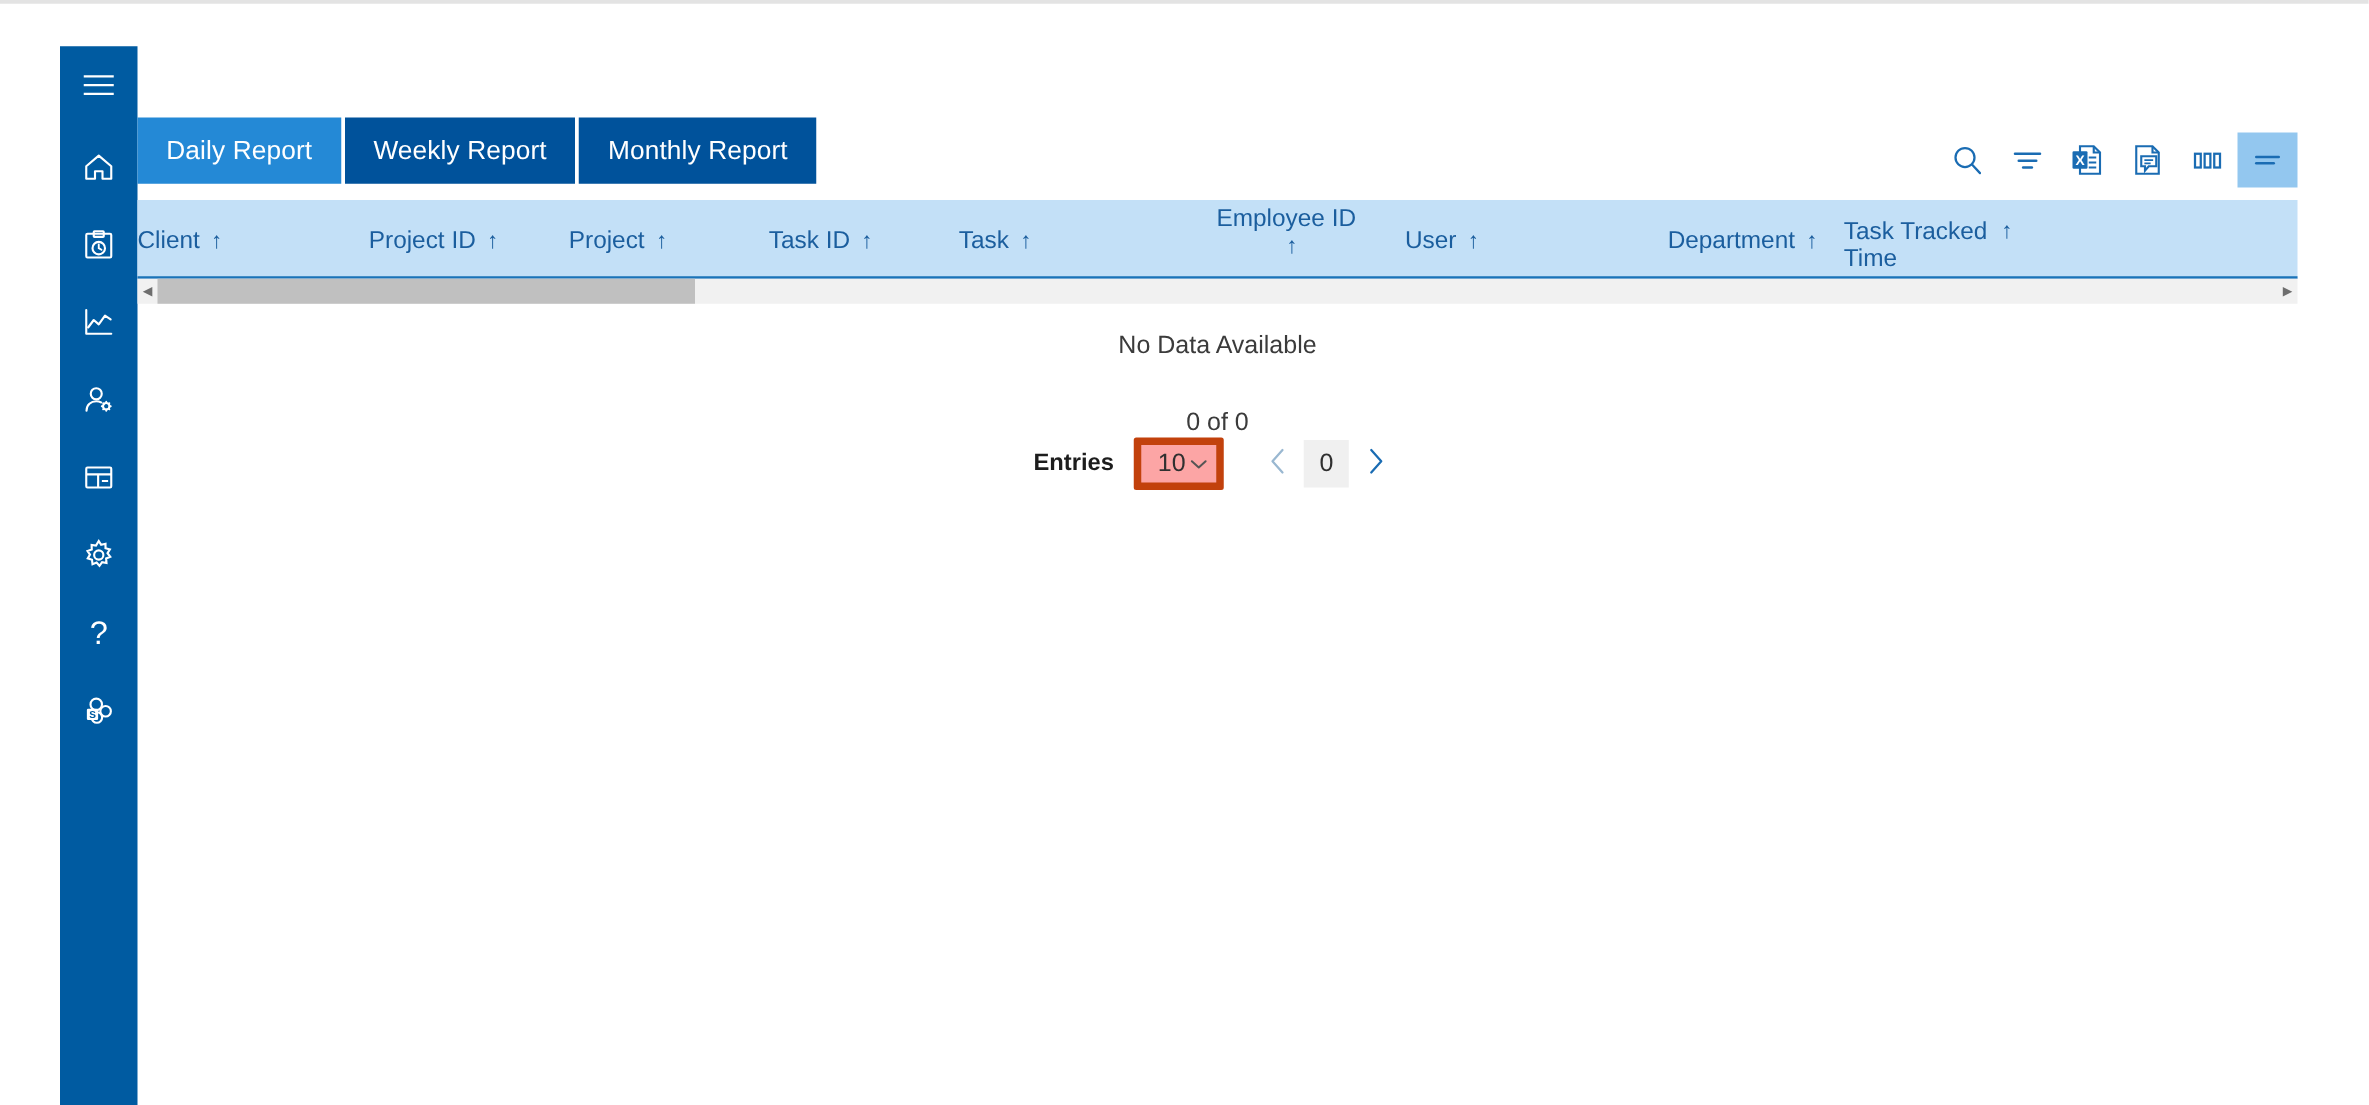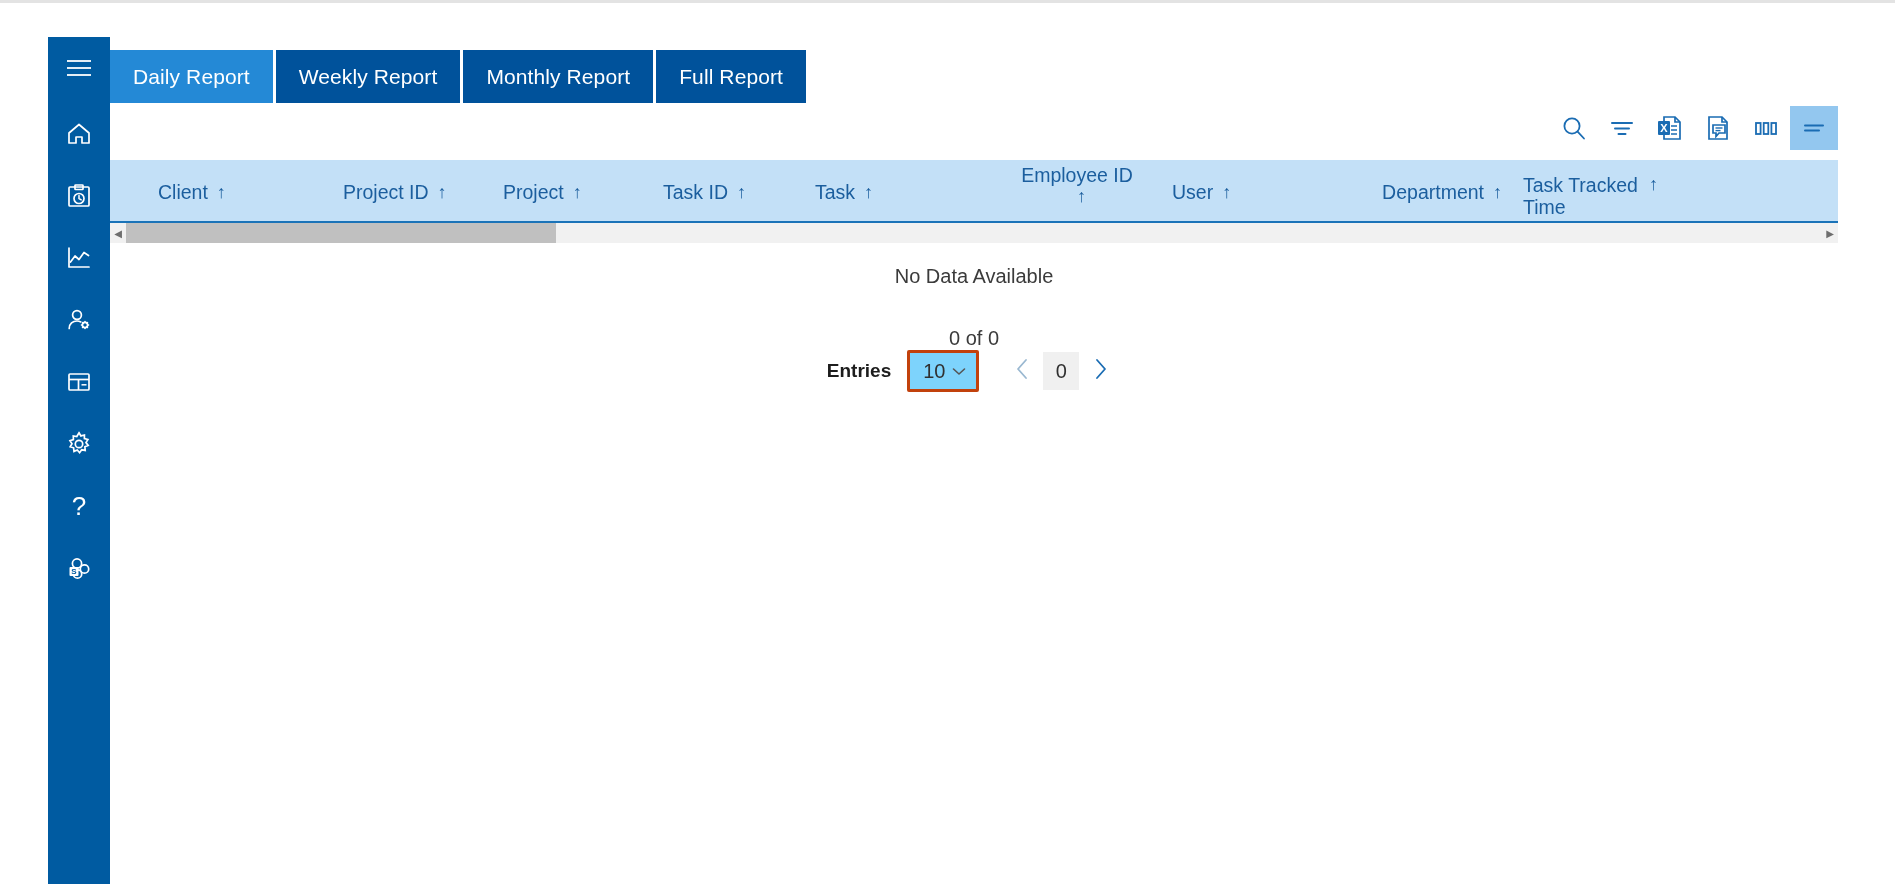--- a/index.html
+++ b/index.html
@@ -65,20 +65,21 @@
     padding: 0 23px;
     display: flex;
     align-items: center;
     justify-content: center;
     background: #00529b;
     color: #ffffff;
     font-size: 21px;
     letter-spacing: .1px;
     cursor: pointer;
     white-space: nowrap;
+    margin-top: 44px;
   }
   .tab.active { background: #2489d6; }
 
   
   .toolbar {
     position: absolute;
     right: 57px;
     top: 106px;
     display: flex;
     align-items: center;
@@ -193,29 +194,29 @@
   }
   .entries-label {
     font-size: 19px;
     color: #1d1d1d;
     font-weight: bold;
     margin-right: 16px;
   }
   .entries-select {
     width: 72px;
     height: 42px;
-    border: 3px solid #c2410c;
+    border: 6px solid #c2410c;
     border-radius: 2px;
     display: flex;
     align-items: center;
     justify-content: space-between;
     padding: 0 10px 0 13px;
     font-size: 20px;
     color: #303030;
-    background: #7dd3fc;
+    background: #fca5a5;
     cursor: pointer;
     margin-right: 22px;
   }
   .entries-select .chev {
     font-size: 13px;
     color: #555;
     margin-left: 4px;
   }
   .pg-arrow {
     width: 42px;
@@ -333,21 +334,20 @@
         </svg>
       </span>
     </div>
 
   </nav>
 
   <div class="tabs">
     <div class="tab active">Daily Report</div>
     <div class="tab">Weekly Report</div>
     <div class="tab">Monthly Report</div>
-    <div class="tab">Full Report</div>
   </div>
 
   <div class="toolbar">
 
     <div class="tool-btn">
       <span>
         <svg width="28" height="28" viewBox="0 0 28 28" fill="none" stroke="#1a6cb3" stroke-width="1.8" stroke-linecap="round">
           <circle cx="12" cy="12" r="7.6"></circle>
           <line x1="17.6" y1="17.6" x2="24" y2="24.5"></line>
         </svg>
@@ -407,21 +407,21 @@
           <line x1="5" y1="16.5" x2="19" y2="16.5"></line>
         </svg>
       </span>
     </div>
 
   </div>
 
   <div class="table-wrap">
 
     <div class="thead">
-      <div class="th" style="width:185px;margin-left:48px;">
+      <div class="th" style="width:185px;">
         <span class="label">Client</span>
         <span class="sort">↑</span>
       </div>
       <div class="th" style="width:160px;">
         <span class="label">Project ID</span>
         <span class="sort">↑</span>
       </div>
       <div class="th" style="width:160px;">
         <span class="label">Project</span>
         <span class="sort">↑</span>

